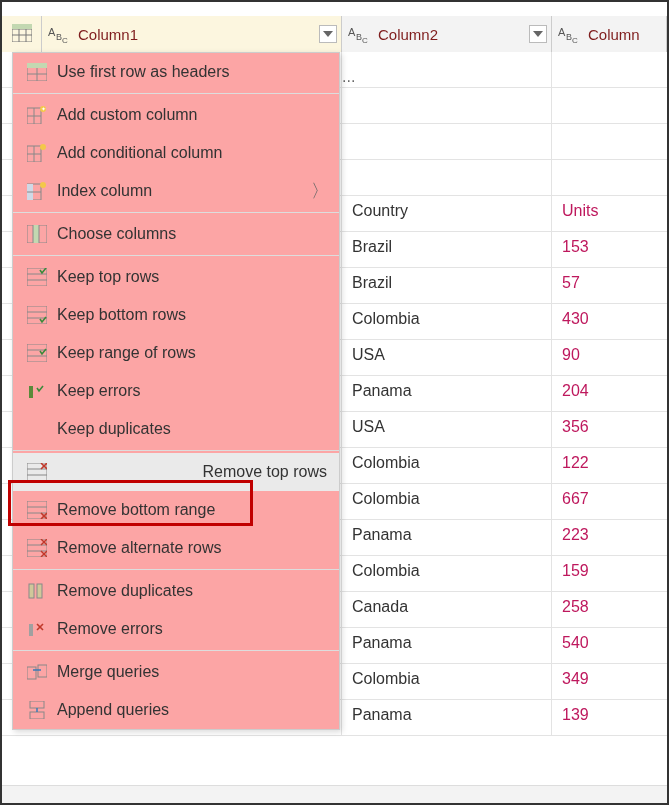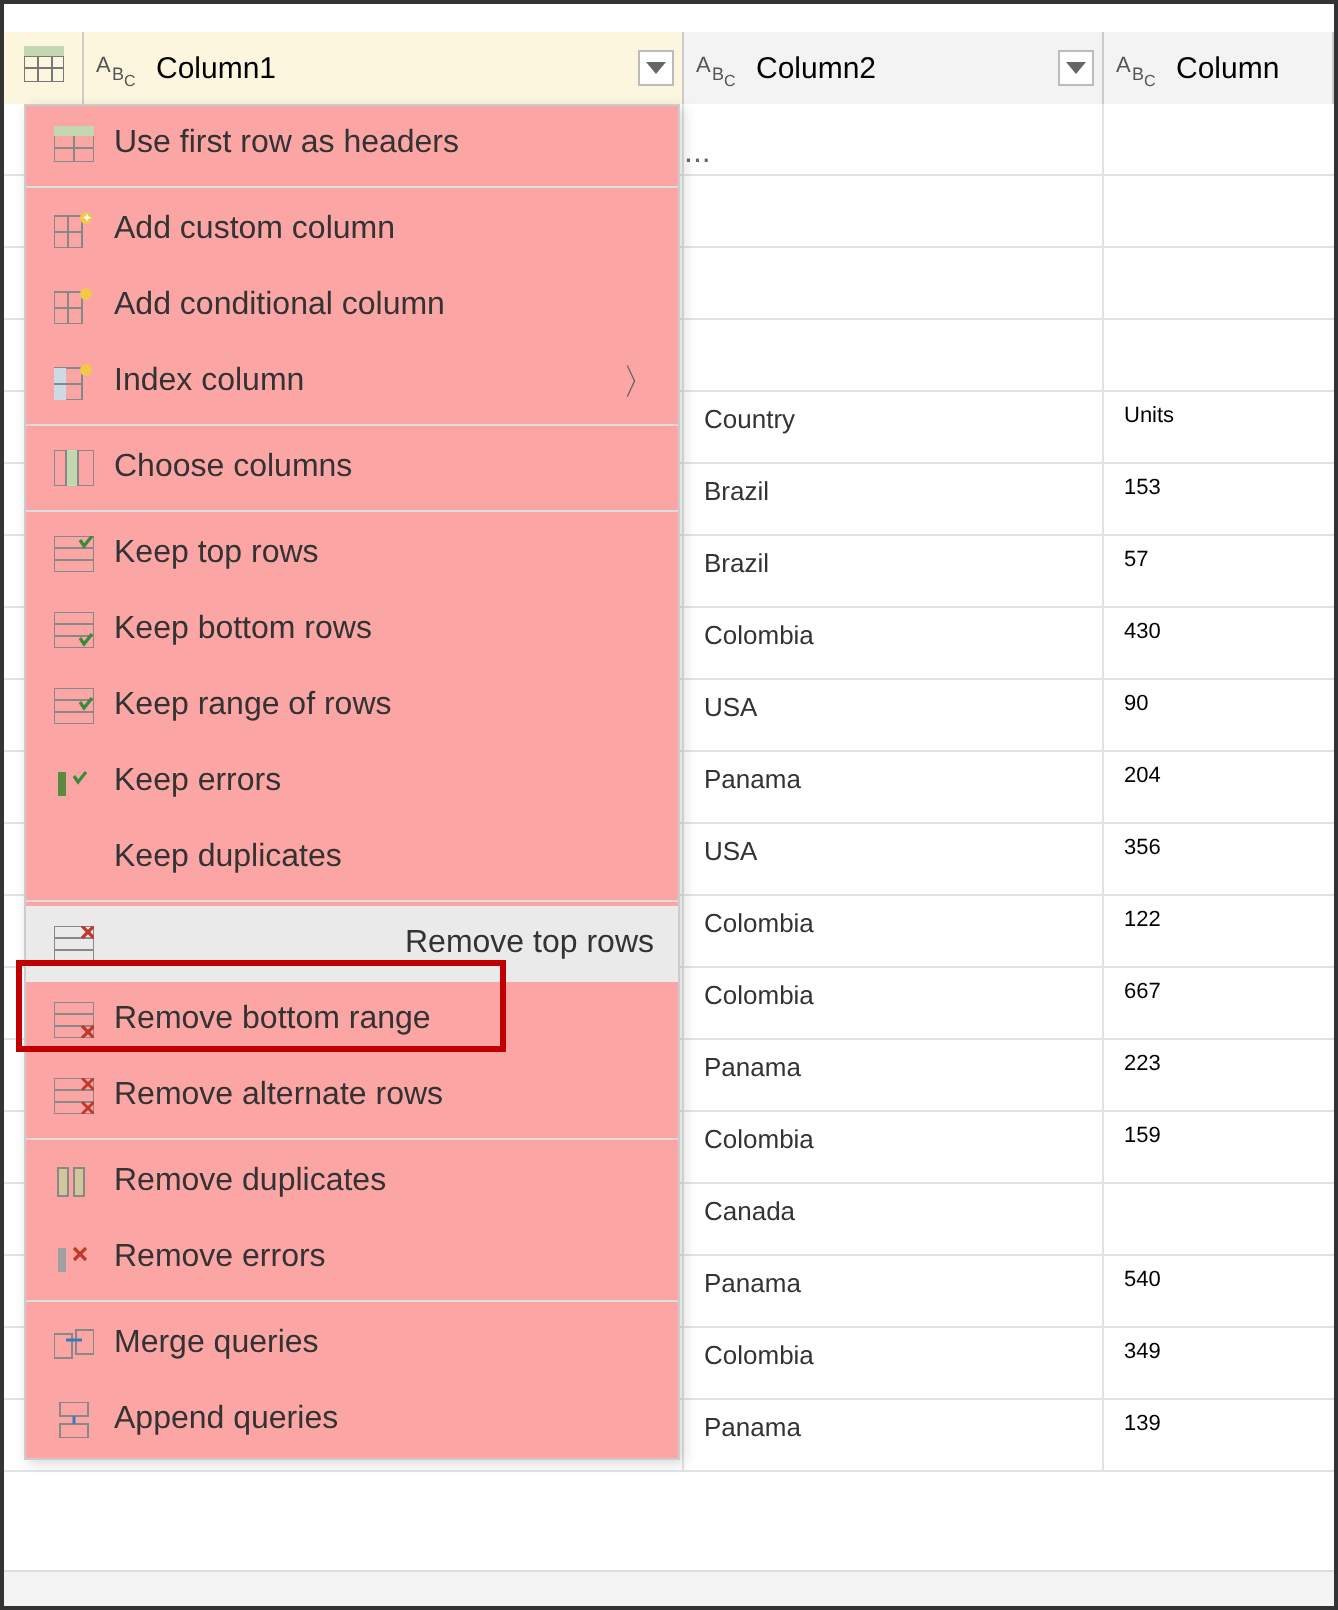--- a/index.html
+++ b/index.html
@@ -48,21 +48,21 @@
   flex: 1;
 }
 .abc-icon {
   width: 24px;
   height: 20px;
   margin-right: 6px;
   display: inline-block;
   background: none;
 }
 .abc-icon svg { display:block; }
-.hdr-txt { font-size: 15px; color: #000000; }
+.hdr-txt { font-size: 15px; color: #7f1d1d; }
 .dropdown-btn {
   position: absolute;
   right: 4px;
   top: 50%;
   width: 18px;
   height: 18px;
   transform: translateY(-50%);
   border: 1px solid #bbb;
   background: #fff;
   display: flex;
@@ -83,28 +83,28 @@
   border-bottom: 1px solid #e3e3e3;
 }
 .row .c1 {
   width: 340px;
   border-right: 1px solid #e3e3e3;
 }
 .row .c2 {
   width: 210px;
   border-right: 1px solid #e3e3e3;
   padding: 6px 10px;
-  font-size: 13px;
+  font-size: 16px;
   color: #333;
 }
 .row .c3 {
   flex: 1;
   padding: 6px 10px;
-  font-size: 11px;
-  color: #000000;
+  font-size: 16px;
+  color: #be185d;
 }
 .context-menu {
   position: absolute;
   top: 50px;
   left: 10px;
   width: 328px;
   background: #fca5a5;
   border: 1px solid #ccc;
   box-shadow: 2px 2px 6px rgba(0,0,0,.15);
 }
@@ -301,20 +301,21 @@
       <div class="c3">223</div>
     </div>
   <div class="row">
       <div class="c1"></div>
       <div class="c2">Colombia</div>
       <div class="c3">159</div>
     </div>
   <div class="row">
       <div class="c1"></div>
       <div class="c2">Canada</div>
+      <div class="c3">258</div>
     </div>
   <div class="row">
       <div class="c1"></div>
       <div class="c2">Panama</div>
       <div class="c3">540</div>
     </div>
   <div class="row">
       <div class="c1"></div>
       <div class="c2">Colombia</div>
       <div class="c3">349</div>

